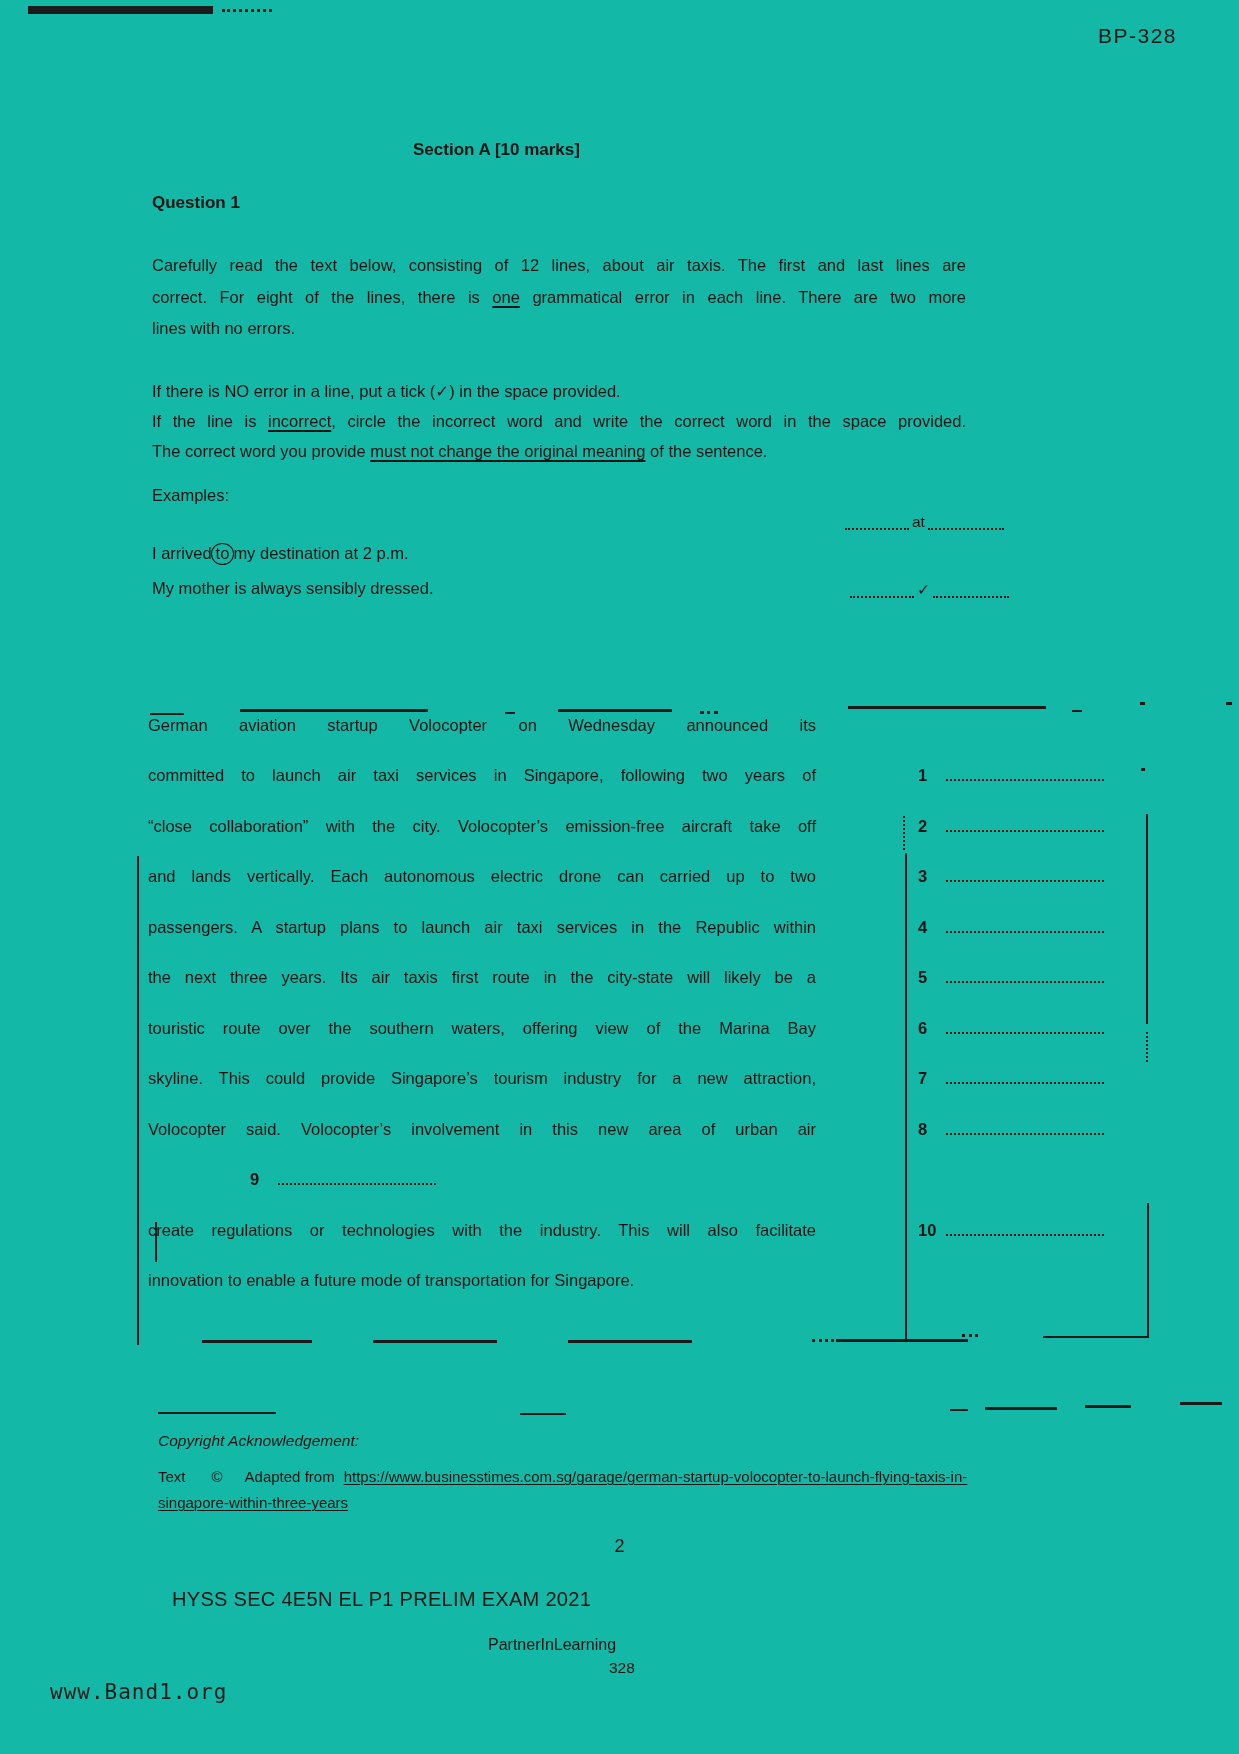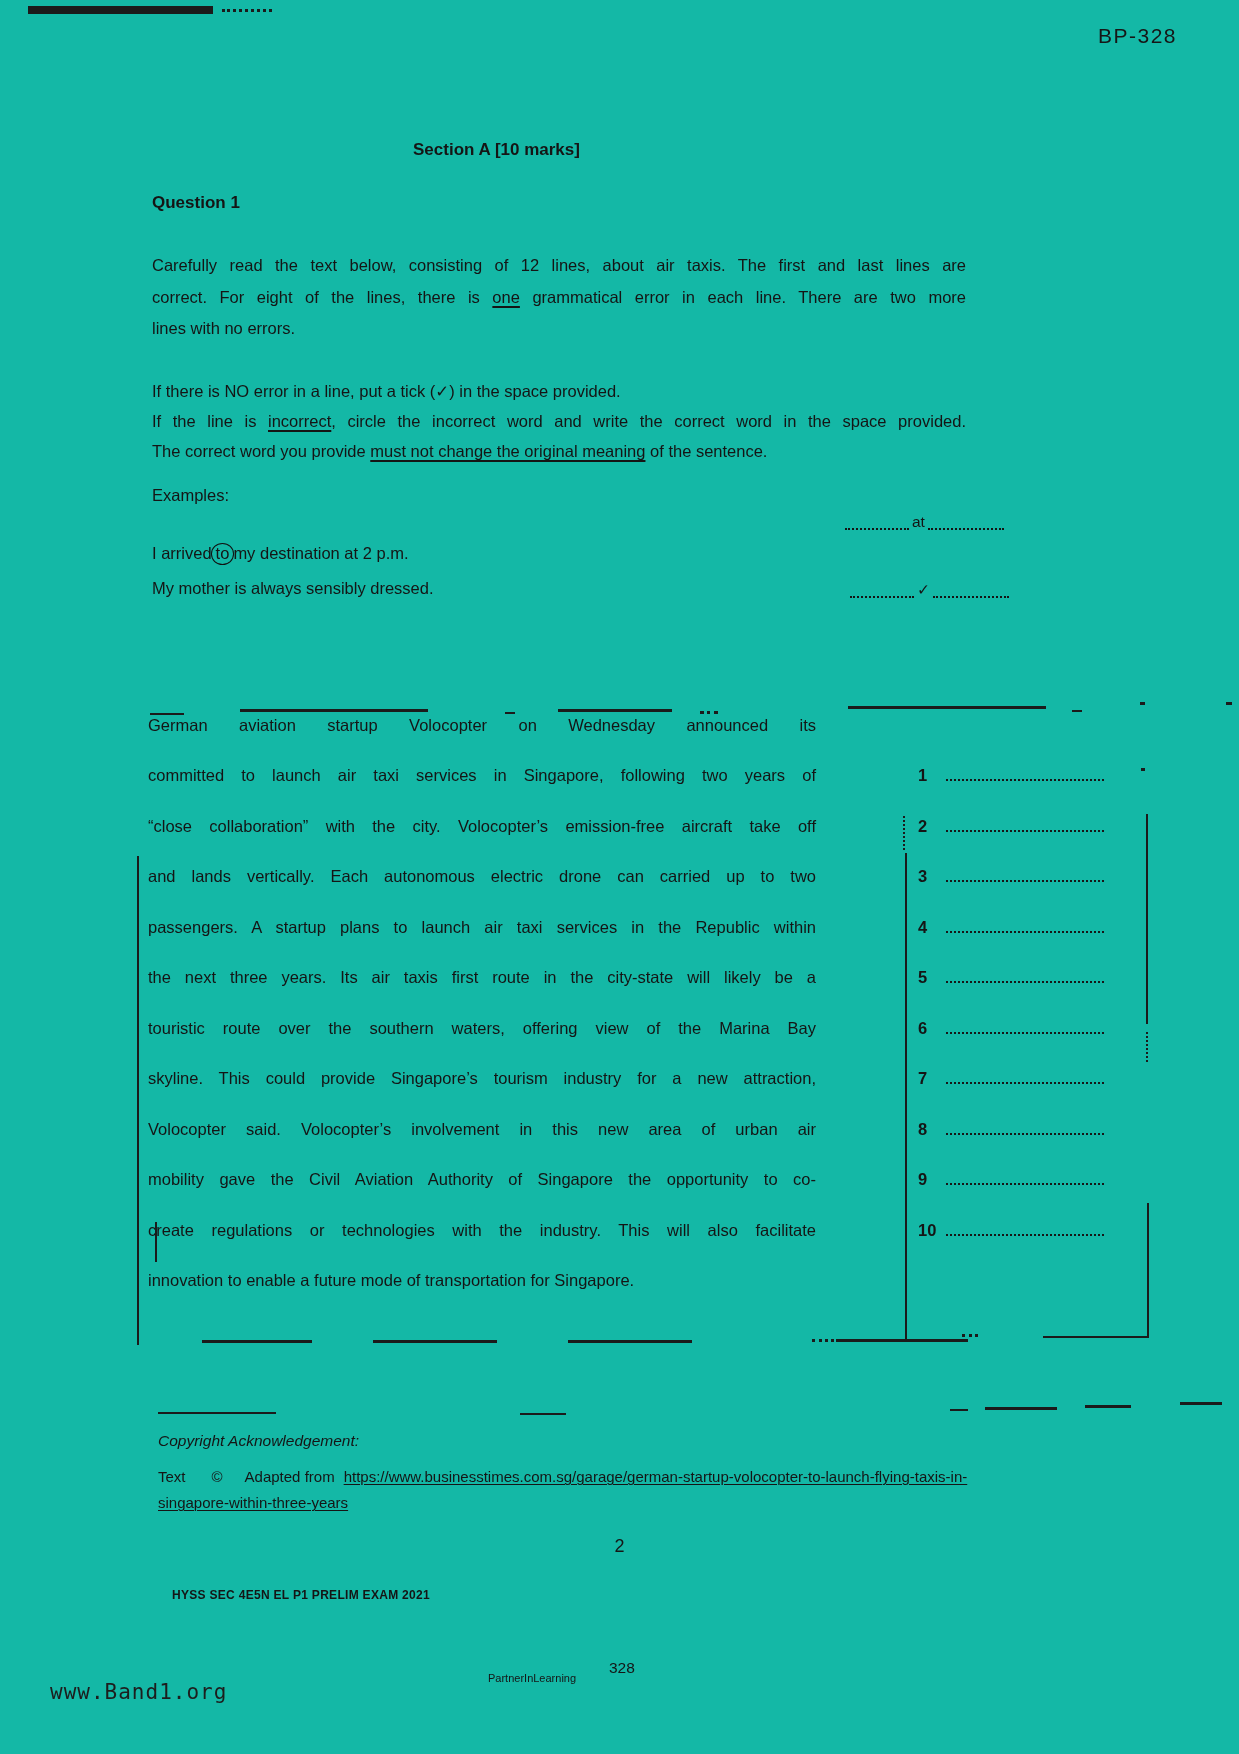--- a/index.html
+++ b/index.html
@@ -48,22 +48,22 @@
   .dotline { display:inline-block; width:158px; border-bottom:2.5px dotted #161616; height:13px; margin-left:4px; }
 
   .copyright-label { font-style:italic; font-size:15.5px; }
   .source-line { font-size:15px; white-space:nowrap; }
   .source-line .gap1 { display:inline-block; width:26px; }
   .source-line .gap2 { display:inline-block; width:22px; }
   .source-line .gap3 { display:inline-block; width:9px; }
   .link { text-decoration:underline; text-decoration-thickness:1.3px; text-underline-offset:2px; }
 
   .page-number { width:1239px; text-align:center; font-size:18px; }
-  .exam-code { font-size:12px; letter-spacing:0.3px;font-weight:bold; }
-  .partner { font-size:11px;margin-top:36px; }
+  .exam-code { font-size:20px; letter-spacing:0.3px; }
+  .partner { font-size:16px; }
   .partner-num { font-size:15.5px; }
   .watermark { font-family:"DejaVu Sans Mono", monospace; font-size:21px; letter-spacing:1px; color:#1d1d1d; }
 </style>
 </head>
 <body>
 
 <div class="page">
 
   <div class="art" style="left:28px;top:6px;width:185px;height:8px;"></div>
   <div class="art hdot" style="left:222px;top:9px;width:50px;height:0;"></div>
@@ -132,21 +132,20 @@
     </div>
     <div class="prow">
       <div class="ptext">skyline. This could provide Singapore’s tourism industry for a new attraction,</div>
       <div class="pnum"><span class="num">7</span><span class="dotline"></span></div>
     </div>
     <div class="prow">
       <div class="ptext">Volocopter said. Volocopter’s involvement in this new area of urban air</div>
       <div class="pnum"><span class="num">8</span><span class="dotline"></span></div>
     </div>
     <div class="prow">
-      <div class="ptext">mobility gave the Civil Aviation Authority of Singapore the opportunity to co-</div>
       <div class="pnum"><span class="num">9</span><span class="dotline"></span></div>
     </div>
     <div class="prow">
       <div class="ptext">create regulations or technologies with the industry. This will also facilitate</div>
       <div class="pnum"><span class="num">10</span><span class="dotline"></span></div>
     </div>
     <div class="prow noj">
       <div class="ptext">innovation to enable a future mode of transportation for Singapore.</div>
     </div>
   </div>

